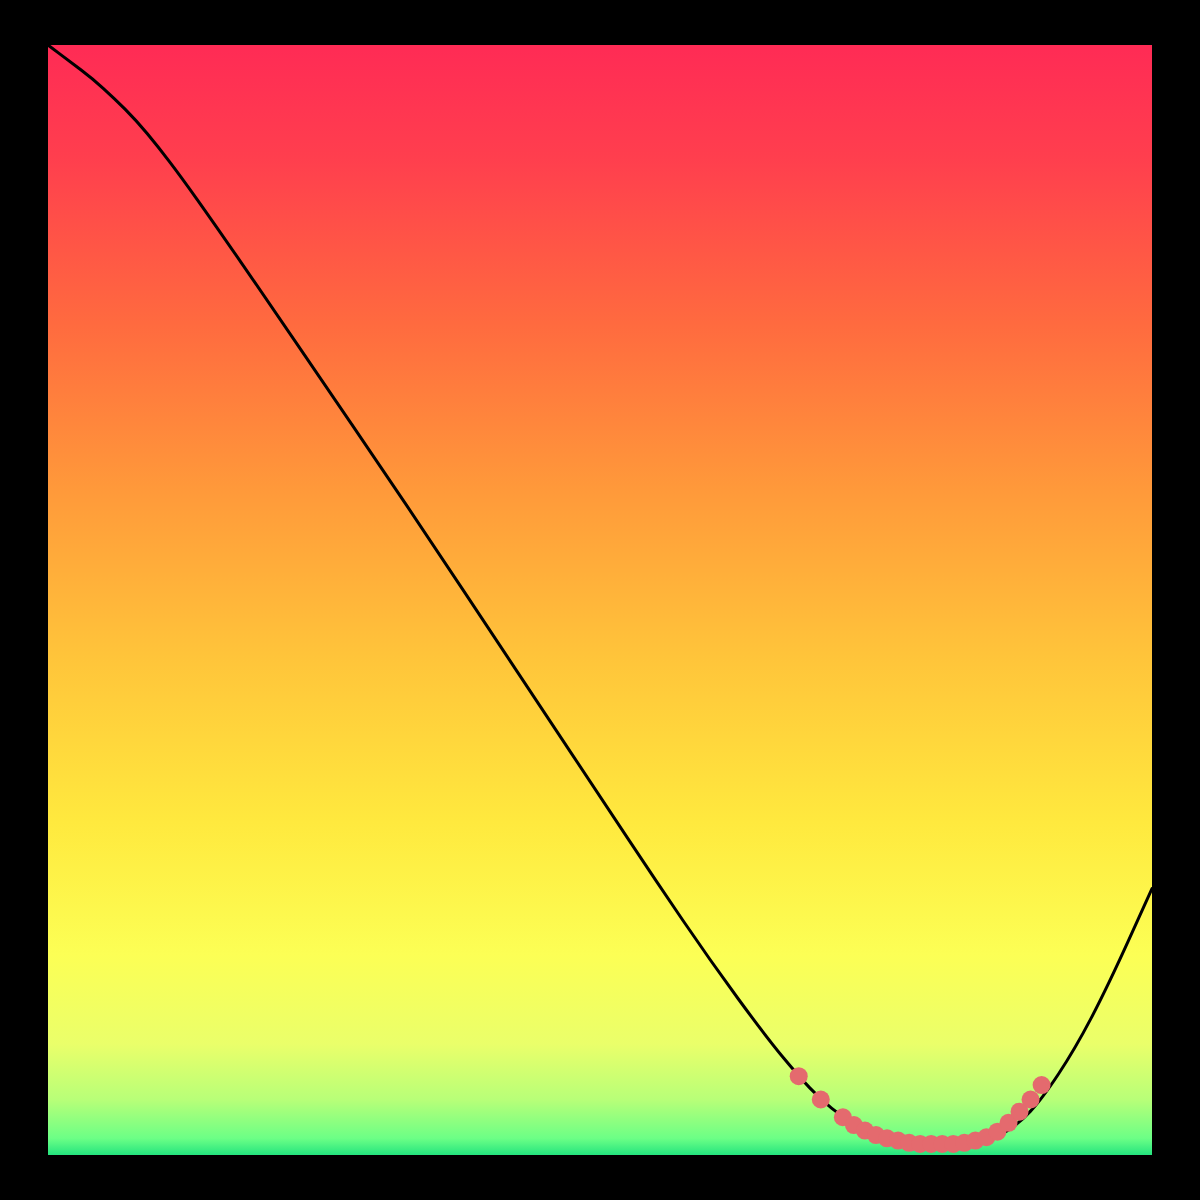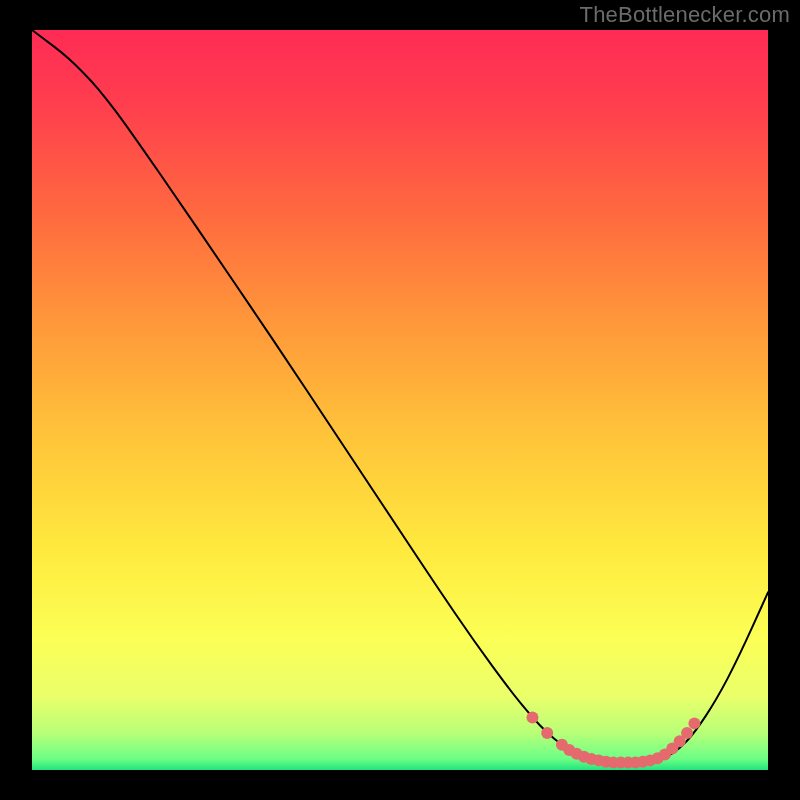--- a/index.html
+++ b/index.html
@@ -39,21 +39,20 @@
   svg.plot {
     width: 100%;
     height: 100%;
     display: block;
   }
 </style>
 </head>
 <body>
 
 <div class="frame">
-  <div class="watermark">TheBottlenecker.com</div>
 
   <div class="plot-wrap">
     <svg class="plot" viewBox="0 0 736 740" preserveAspectRatio="none">
       <defs>
         <linearGradient id="bg-grad" x1="0" y1="0" x2="0" y2="1">
             <stop offset="0.00%" stop-color="#ff2b55"></stop>
             <stop offset="10.00%" stop-color="#ff3e4e"></stop>
             <stop offset="25.00%" stop-color="#ff6a3f"></stop>
             <stop offset="40.00%" stop-color="#ff993a"></stop>
             <stop offset="55.00%" stop-color="#ffc43a"></stop>

